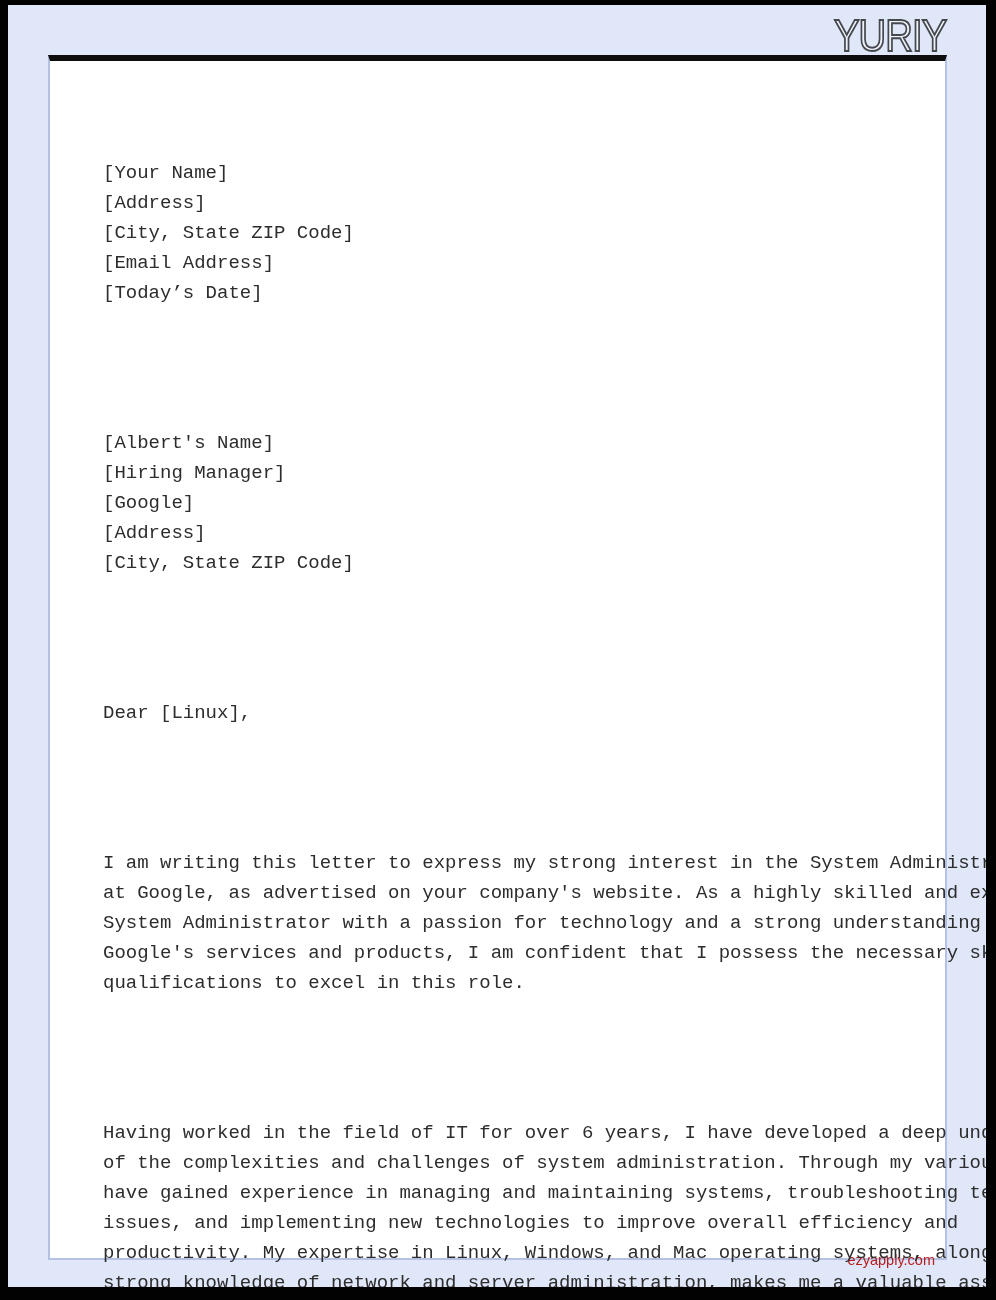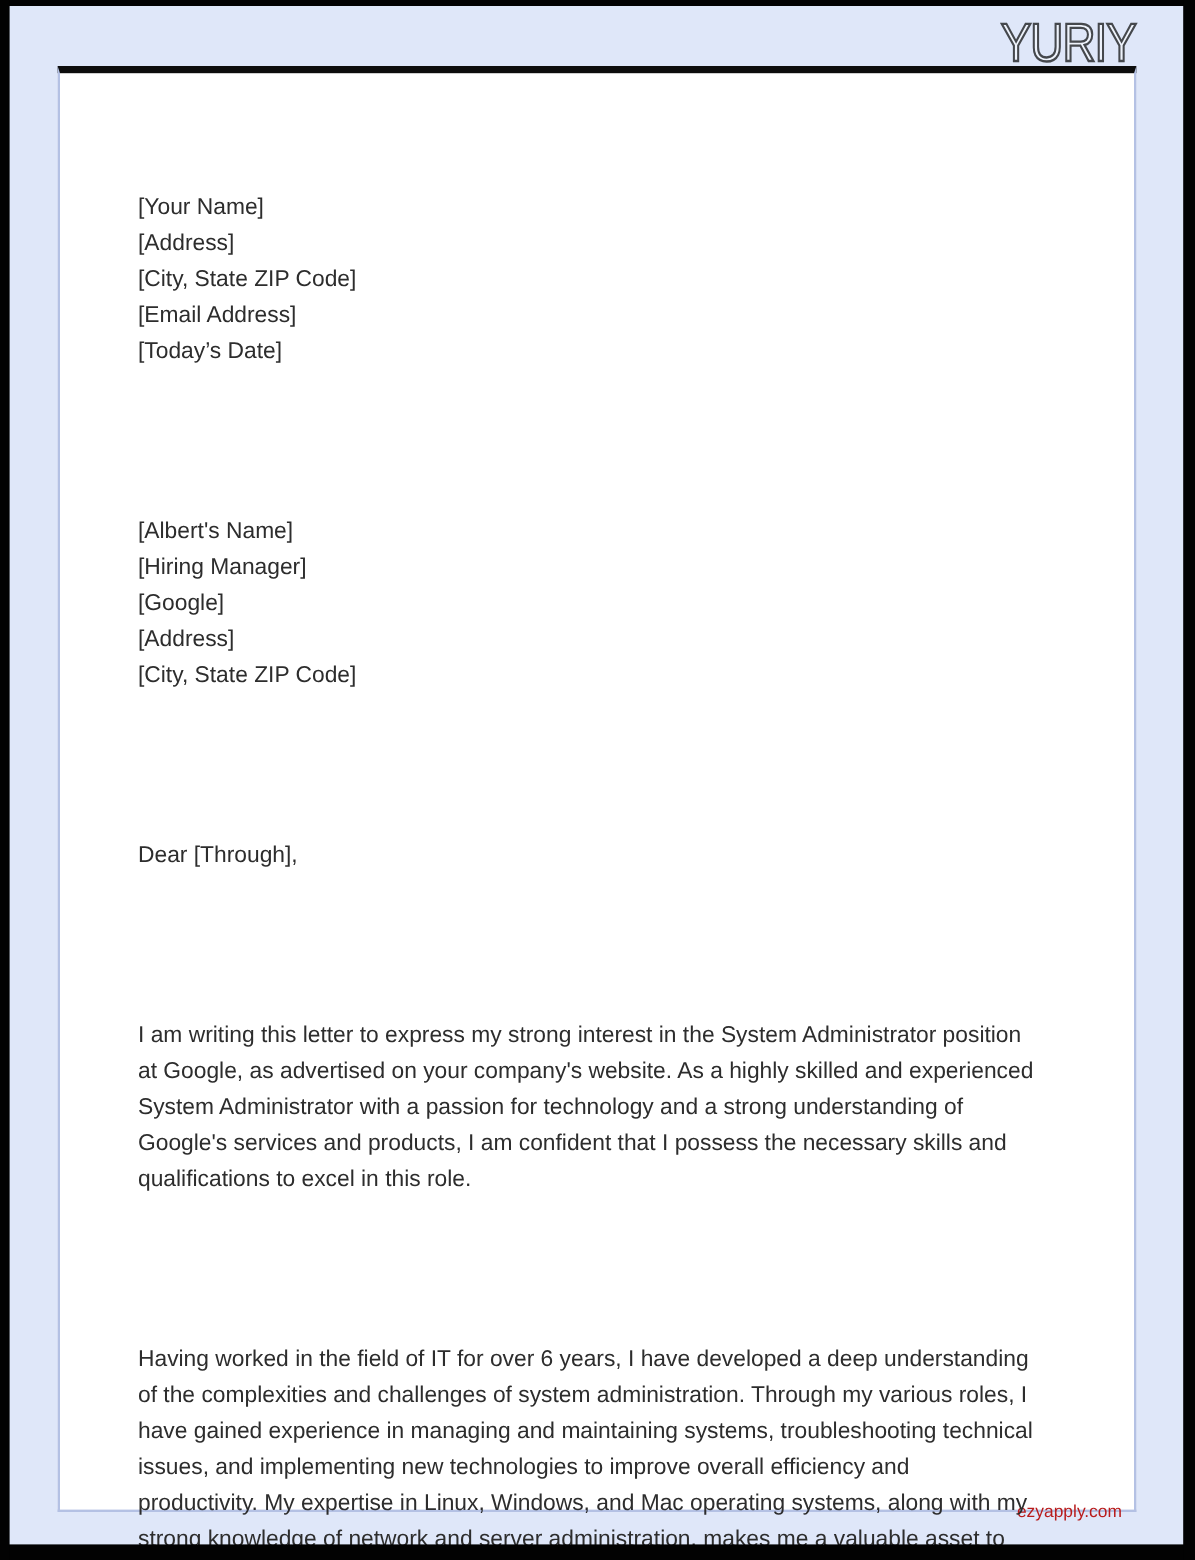--- a/index.html
+++ b/index.html
@@ -61,21 +61,22 @@
   .letter {
     position: relative;
     z-index: 2;
     padding: 37px 20px 0 49px;
     font-size: 19px;
     line-height: 30px;
     color: #2d2d2d;
     white-space: pre;
   }
   .block {
-    margin: 0 0 30px 16px;
+    margin: 0 0 30px 4px;
+    font-family: Liberation Mono, monospace;
   }
 
   .watermark {
     position: absolute;
     z-index: 1;
     top: 1190px;
     right: 10px;
     font-size: 14.5px;
     line-height: 18px;
     color: #b91c1c;
@@ -101,21 +102,21 @@
 [City, State ZIP Code]
 [Email Address]
 [Today’s Date]</div>
 
     <div class="block">[Albert's Name]
 [Hiring Manager]
 [Google]
 [Address]
 [City, State ZIP Code]</div>
 
-    <div class="block">Dear [Through],</div>
+    <div class="block">Dear [Linux],</div>
 
     <div class="block">I am writing this letter to express my strong interest in the System Administrator position
 at Google, as advertised on your company's website. As a highly skilled and experienced
 System Administrator with a passion for technology and a strong understanding of
 Google's services and products, I am confident that I possess the necessary skills and
 qualifications to excel in this role.</div>
 
     <div class="block">Having worked in the field of IT for over 6 years, I have developed a deep understanding
 of the complexities and challenges of system administration. Through my various roles, I
 have gained experience in managing and maintaining systems, troubleshooting technical

